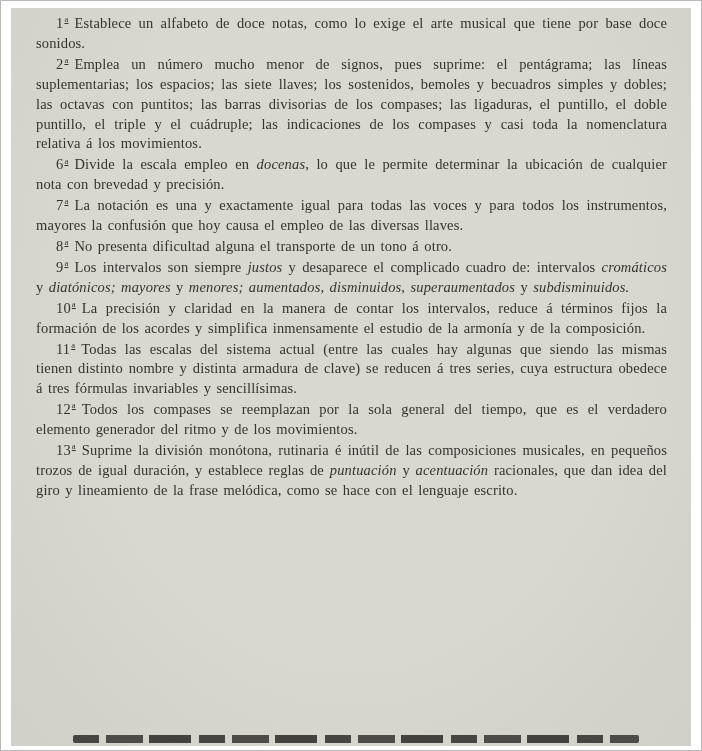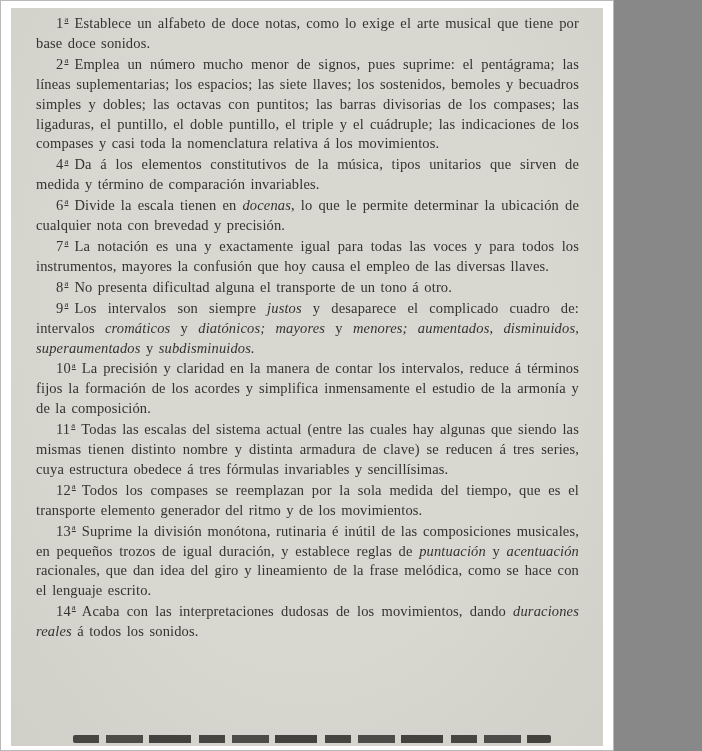--- a/index.html
+++ b/index.html
@@ -6,21 +6,21 @@
     --paper:#d8d7d0;
     --ink:#35332e;
   }
   *{margin:0;padding:0;box-sizing:border-box;}
   body{
     background:#888;
     font-family:"Liberation Serif","DejaVu Serif",serif;
   }
   .frame{
     position:relative;
-    width:614px;
+    width:702px;
     height:751px;
     background:#ffffff;
     border:1px solid #b9b9b9;
     overflow:hidden;
   }
   .paper{
     position:absolute;
     left:10px; right:10px; top:7px; bottom:4px;
     background:radial-gradient(ellipse at 50% 40%, var(--paper) 55%, #d0cfc8 100%);
     overflow:hidden;
@@ -68,26 +68,24 @@
   }
 </style>
 </head>
 <body>
 
 <div class="frame">
   <div class="paper">
     <div class="page-text">
         <p class="para"><span class="num">1<sup>a</sup></span><span>Establece un alfabeto de doce notas, como lo exige el arte musical que tiene por base doce sonidos.</span></p>
         <p class="para"><span class="num">2<sup>a</sup></span><span>Emplea un número mucho menor de signos, pues suprime: el pentágrama; las líneas suplementarias; los espacios; las siete llaves; los sostenidos, bemoles y becuadros simples y dobles; las octavas con puntitos; las barras divisorias de los compases; las ligaduras, el puntillo, el doble puntillo, el triple y el cuádruple; las indicaciones de los compases y casi toda la nomenclatura relativa á los movimientos.</span></p>
-        <p class="para"><span class="num">4<sup>a</sup></span><span>Da á los elementos constitutivos de la música, tipos unitarios que sirven de medida y término de comparación invariables.</span></p>
-        <p class="para"><span class="num">6<sup>a</sup></span><span>Divide la escala tienen en </span><span class="it">docenas</span><span>, lo que le permite determinar la ubicación de cualquier nota con brevedad y precisión.</span></p>
+        <p class="para"><span class="num">6<sup>a</sup></span><span>Divide la escala empleo en </span><span class="it">docenas</span><span>, lo que le permite determinar la ubicación de cualquier nota con brevedad y precisión.</span></p>
         <p class="para"><span class="num">7<sup>a</sup></span><span>La notación es una y exactamente igual para todas las voces y para todos los instrumentos, mayores la confusión que hoy causa el empleo de las diversas llaves.</span></p>
         <p class="para"><span class="num">8<sup>a</sup></span><span>No presenta dificultad alguna el transporte de un tono á otro.</span></p>
         <p class="para"><span class="num">9<sup>a</sup></span><span>Los intervalos son siempre </span><span class="it">justos</span><span> y desaparece el complicado cuadro de: intervalos </span><span class="it">cromáticos</span><span> y </span><span class="it">diatónicos; mayores</span><span> y </span><span class="it">menores; aumentados, disminuidos, superaumentados</span><span> y </span><span class="it">subdisminuidos.</span></p>
         <p class="para"><span class="num">10<sup>a</sup></span><span>La precisión y claridad en la manera de contar los intervalos, reduce á términos fijos la formación de los acordes y simplifica inmensamente el estudio de la armonía y de la composición.</span></p>
         <p class="para"><span class="num">11<sup>a</sup></span><span>Todas las escalas del sistema actual (entre las cuales hay algunas que siendo las mismas tienen distinto nombre y distinta armadura de clave) se reducen á tres series, cuya estructura obedece á tres fórmulas invariables y sencillísimas.</span></p>
-        <p class="para"><span class="num">12<sup>a</sup></span><span>Todos los compases se reemplazan por la sola medida del tiempo, que es el transporte elemento generador del ritmo y de los movimientos.</span></p>
+        <p class="para"><span class="num">12<sup>a</sup></span><span>Todos los compases se reemplazan por la sola general del tiempo, que es el verdadero elemento generador del ritmo y de los movimientos.</span></p>
         <p class="para"><span class="num">13<sup>a</sup></span><span>Suprime la división monótona, rutinaria é inútil de las composiciones musicales, en pequeños trozos de igual duración, y establece reglas de </span><span class="it">puntuación</span><span> y </span><span class="it">acentuación</span><span> racionales, que dan idea del giro y lineamiento de la frase melódica, como se hace con el lenguaje escrito.</span></p>
-        <p class="para"><span class="num">14<sup>a</sup></span><span>Acaba con las interpretaciones dudosas de los movimientos, dando </span><span class="it">duraciones reales</span><span> á todos los sonidos.</span></p>
       </div>
     <div class="artifact"></div>
   </div>
 </div>
 
 </body></html>

